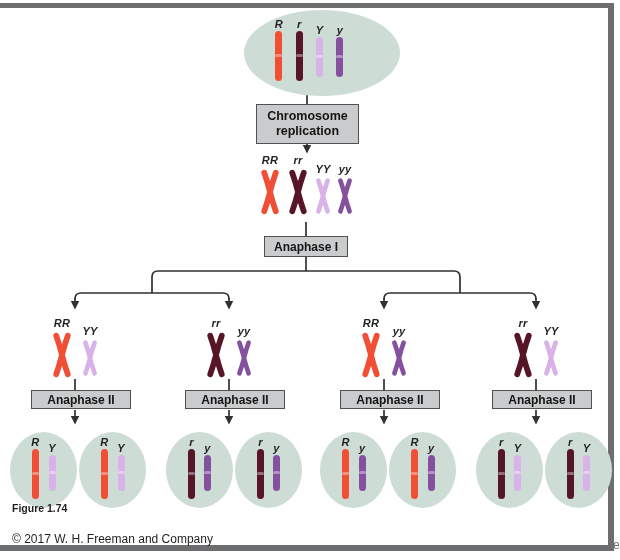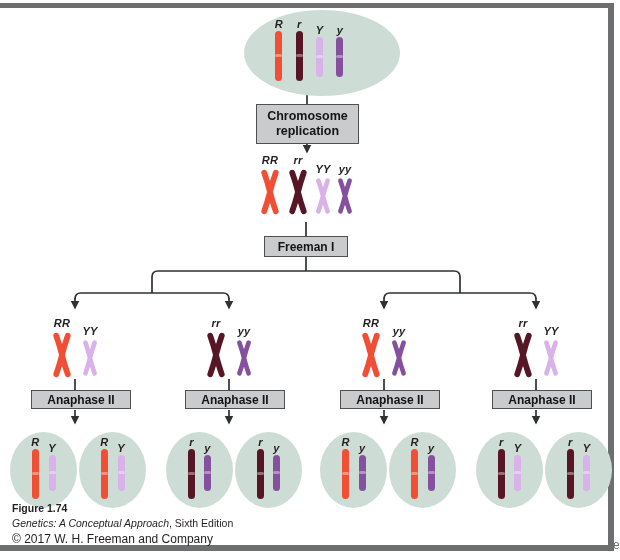--- a/index.html
+++ b/index.html
@@ -141,21 +141,21 @@
     </div>
     <div class="ccol lower9">
       <span class="clabel">yy</span>
       <svg class="xc small" viewBox="0 0 24 52" style="color: rgb(133, 81, 159); --c: #85519f;">
           <use href="#xchrom"></use>
         </svg>
     </div>
   </div>
 
   <div class="pbox pbox-ana1">
-    <span>Freeman I</span>
+    <span>Anaphase I</span>
   </div>
 
   <div class="agroup" style="left:49px">
     <div class="ccol">
       <span class="clabel">RR</span>
       <svg class="xc big" viewBox="0 0 24 52" style="color: rgb(240, 79, 53); --c: #f04f35;">
           <use href="#xchrom"></use>
         </svg>
     </div>
     <div class="ccol lower8">
@@ -296,16 +296,15 @@
         <span class="clabel">r</span>
         <span class="rod tall" style="color: rgb(87, 22, 37); --c: #571625;"></span>
       </div>
     <div class="ccol lower">
         <span class="clabel">Y</span>
         <span class="rod shorter" style="color: rgb(216, 178, 232); --c: #d8b2e8;"></span>
       </div>
   </div>
 
   <div class="caption cap-fig">Figure 1.74</div>
-  <div class="caption cap-title"><i>Genetics: A Conceptual Approach</i><span>, Sixth Edition</span></div>
   <div class="caption cap-copy">© 2017 W. H. Freeman and Company</div>
 
 </div>
 
 </body></html>

